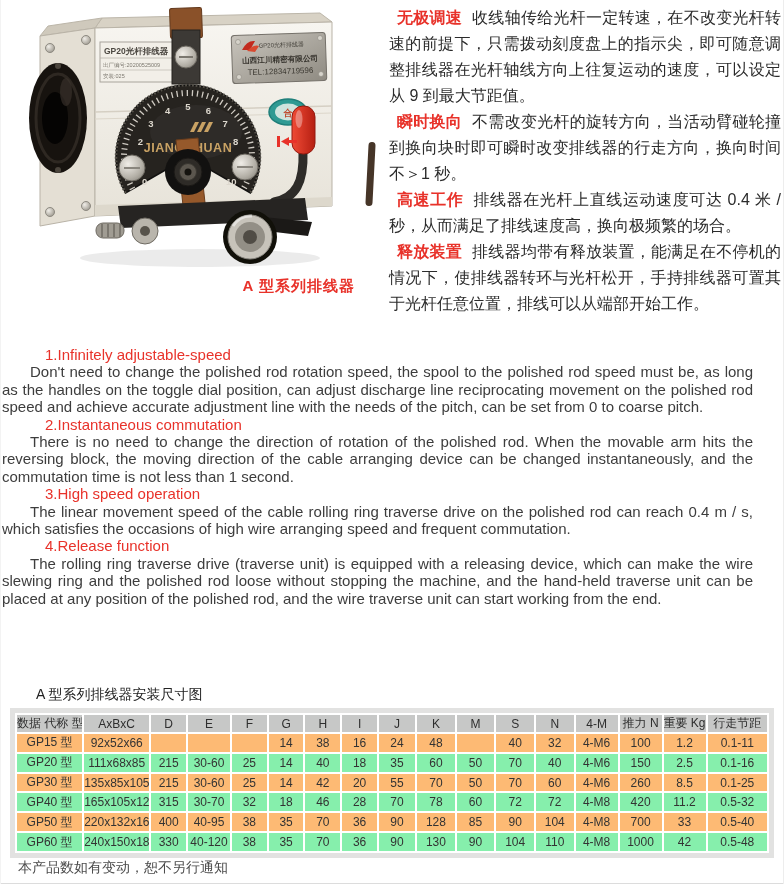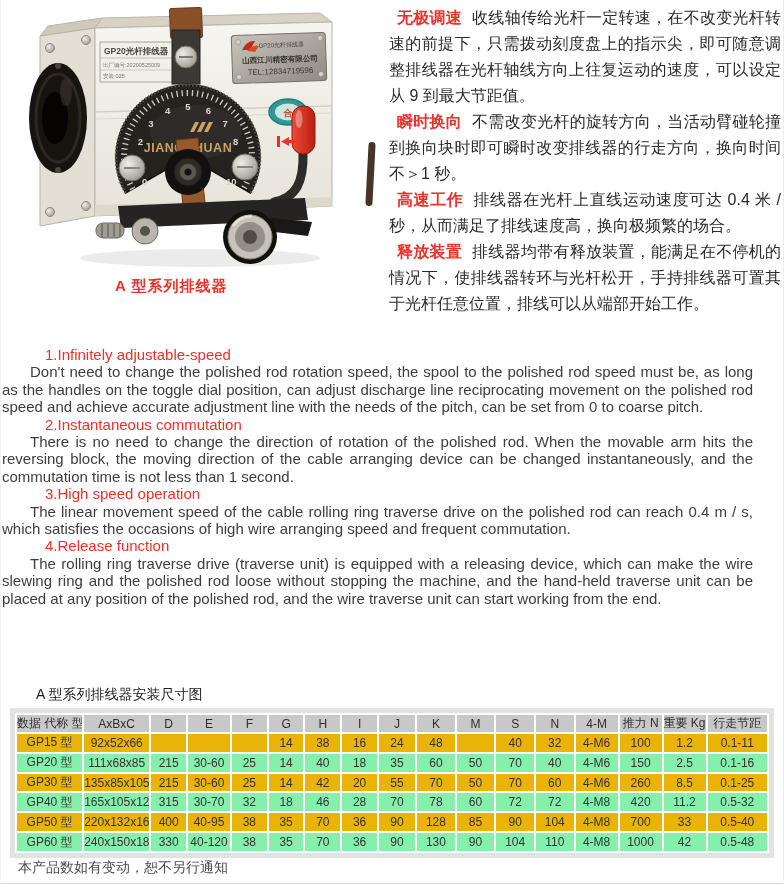--- a/index.html
+++ b/index.html
@@ -7,21 +7,21 @@
     width:784px;height:884px;background:#ffffff;
     font-family:"Liberation Sans","DejaVu Sans",sans-serif;
     position:relative;overflow:hidden;color:#3d3d3d;
   }
   .page{position:absolute;inset:0;box-shadow:inset -1px 0 0 #ededed,inset 1px 0 0 #f3f3f3,inset 0 -1px 0 #dcdcdc;}
 
   
   .photo-wrap{position:absolute;left:0;top:0;width:390px;height:300px;}
   .photo-svg{position:absolute;left:0;top:0;}
   .photo-caption{
-    position:absolute;left:115px;top:277px;width:240px;text-align:left;
+    position:absolute;left:115px;top:277px;width:240px;text-align:right;
     color:#e8322a;font-size:15px;font-weight:bold;letter-spacing:1px;
   }
 
   
   .cn-col{
     position:absolute;left:389px;top:5px;width:392px;
     font-size:16px;line-height:26px;color:#2b2b2b;text-align:justify;
   }
   .cn-col p{margin:0;text-indent:8px;}
   .cn-term{color:#e8322a;font-weight:bold;margin-right:10px;}
@@ -40,21 +40,21 @@
     position:absolute;left:10px;top:708px;width:764px;height:150px;
     background:#e2e2e1;box-sizing:border-box;padding:5px;
   }
   table.spec{width:100%;height:100%;border-collapse:separate;border-spacing:2px;table-layout:fixed;background:#fff;}
   table.spec th,table.spec td{
     font-size:12px;font-weight:normal;text-align:center;vertical-align:middle;
     color:#333;padding:0;overflow:hidden;white-space:nowrap;
   }
   table.spec th{background:#c7c8c7;color:#2e2e2e;}
   table.spec tr.alt td{background:#86efac;}
-  table.spec tr.lite td{background:#eab308;}
+  table.spec tr.lite td{background:#fdba74;}
 
   .footnote{position:absolute;left:18px;top:859px;font-size:14px;color:#4b4b4b;}
 </style>
 </head>
 <body>
 
 <div class="page">
 
   <div class="photo-wrap">
     <svg class="photo-svg" width="390" height="272" viewBox="0 0 390 272">

